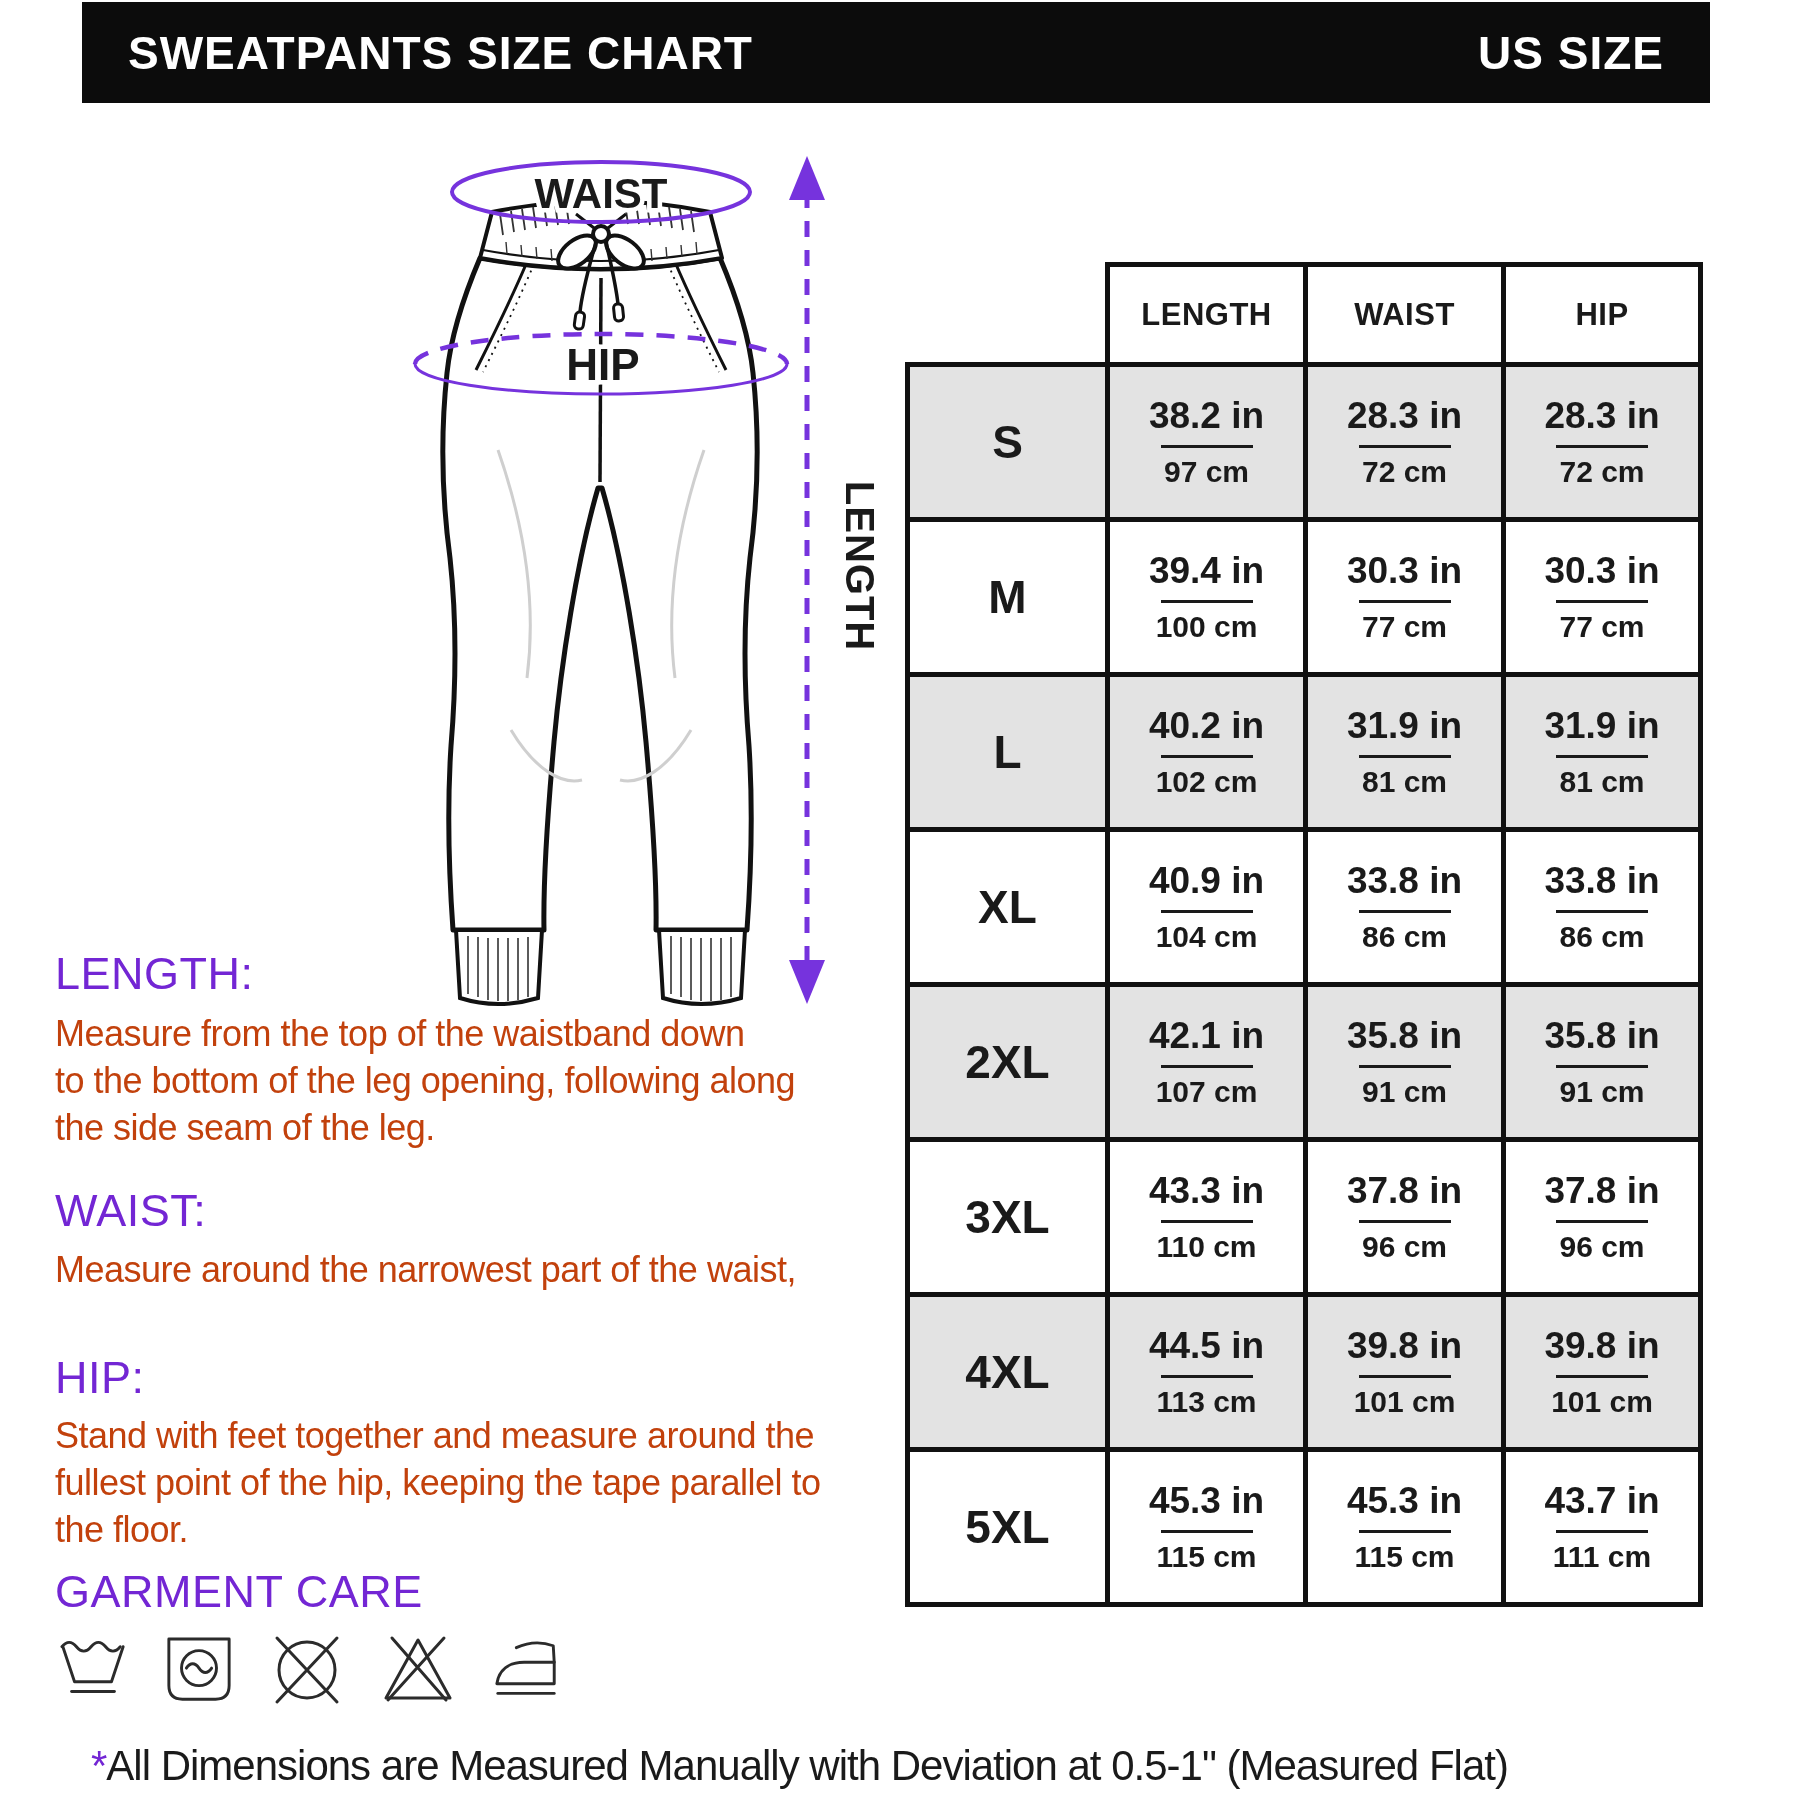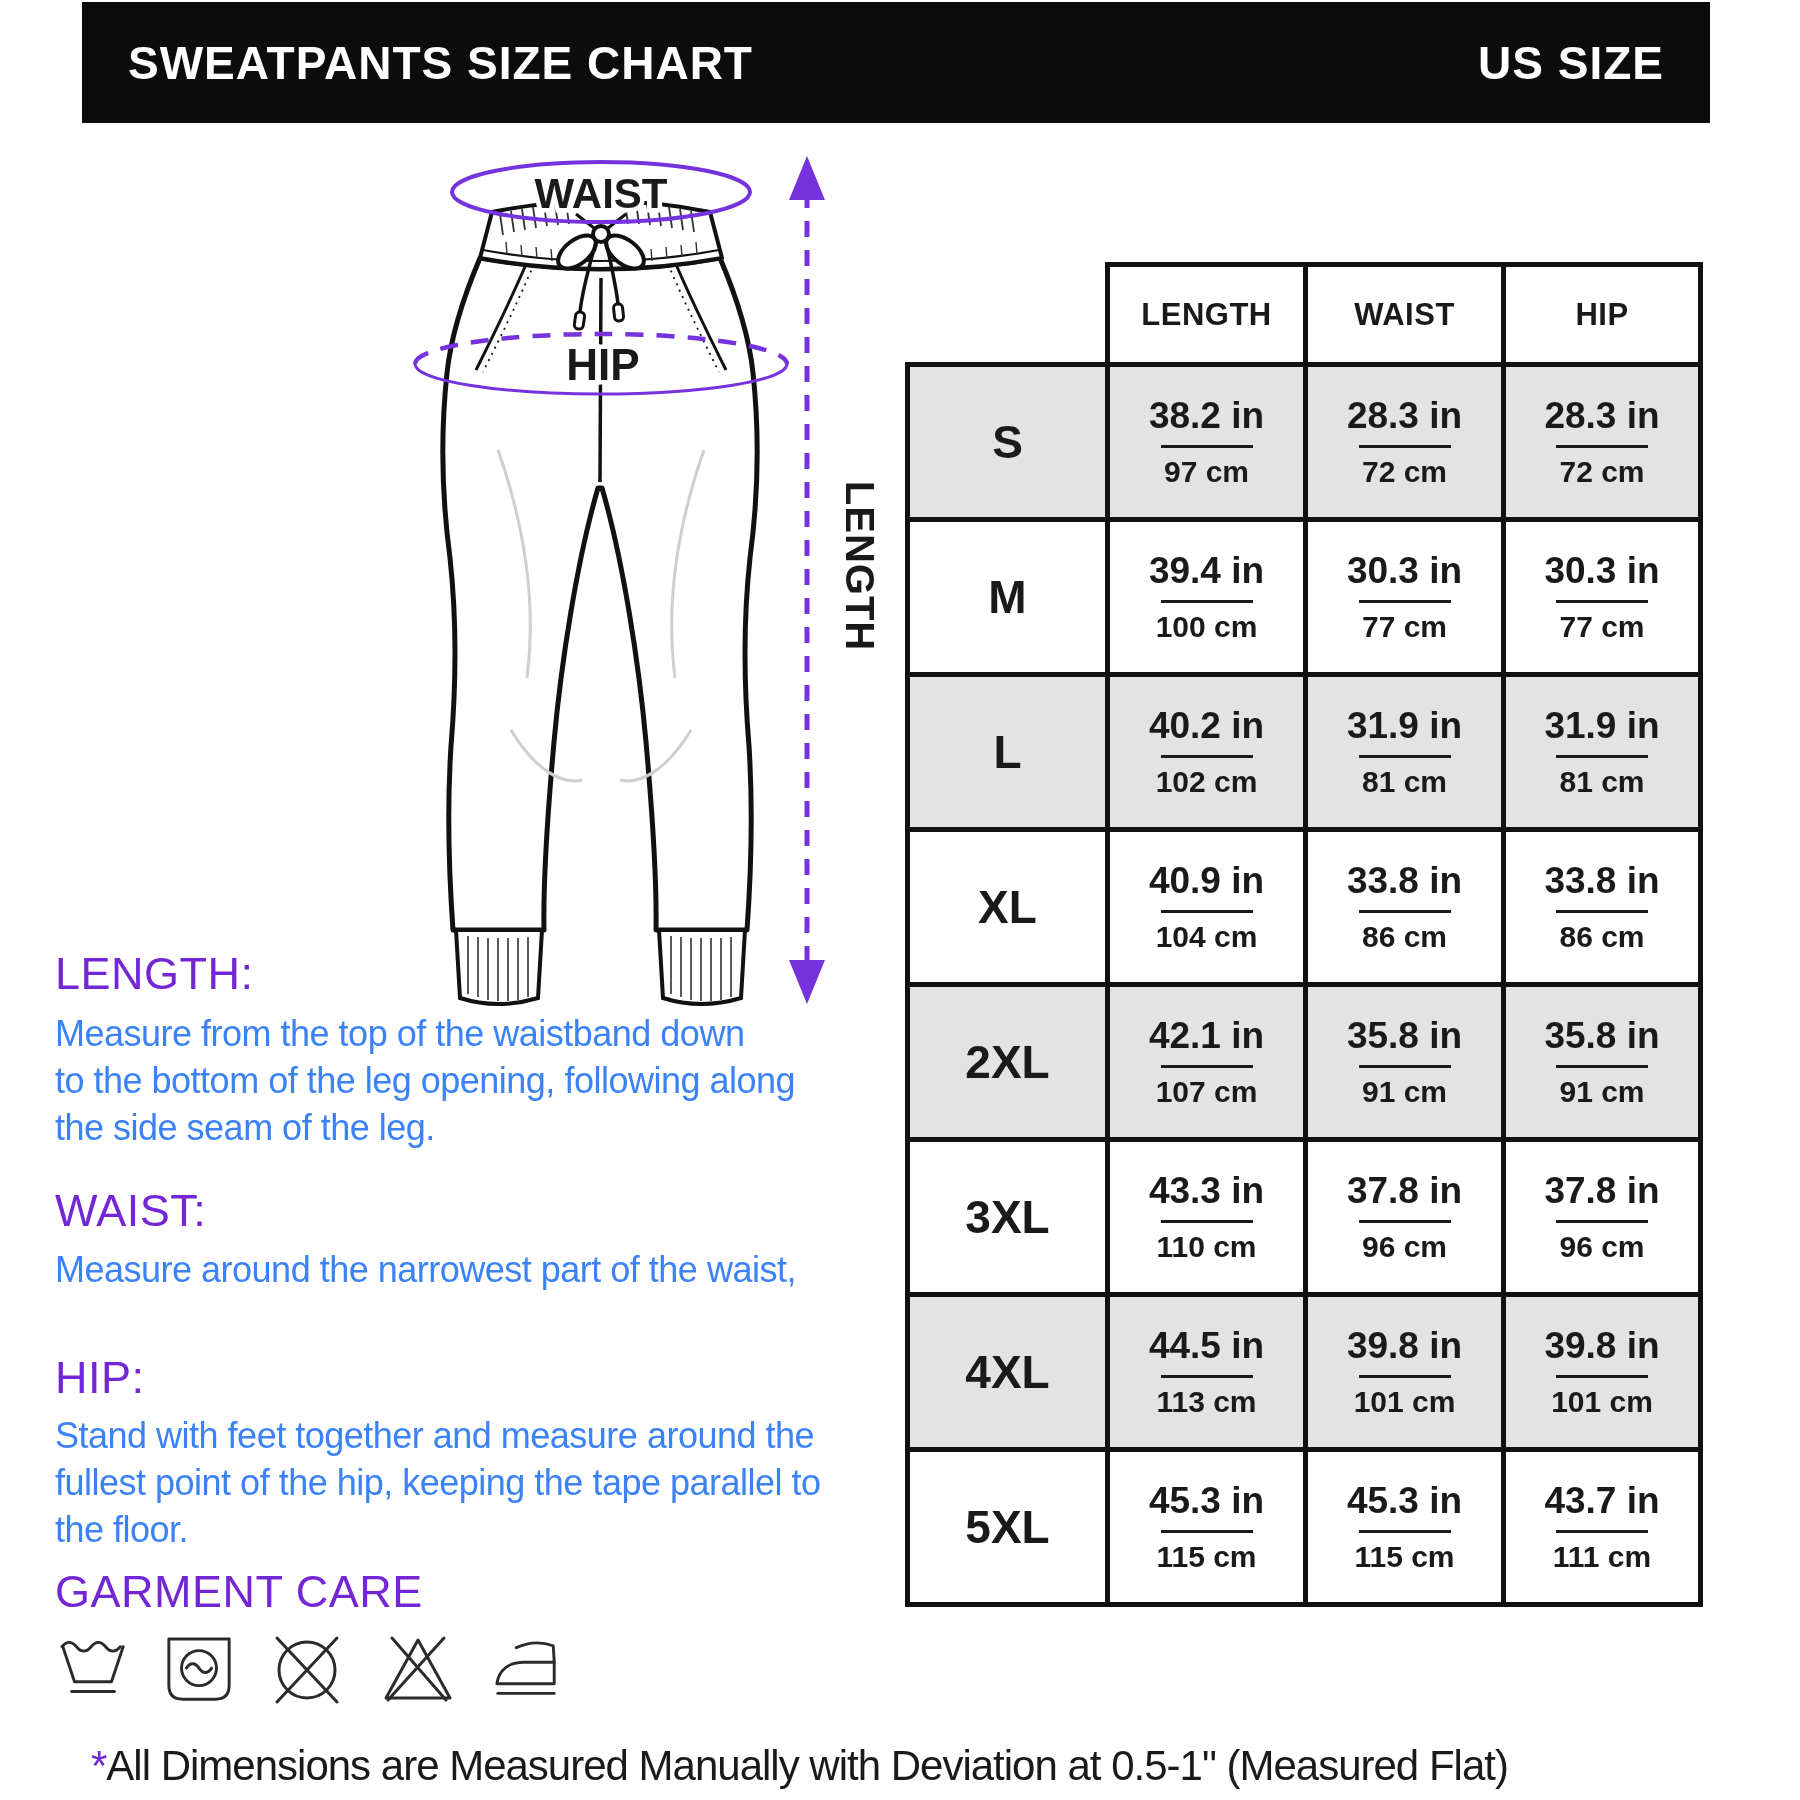--- a/index.html
+++ b/index.html
@@ -1,20 +1,20 @@
 <!DOCTYPE html>
 <html><head>
 <meta charset="utf-8">
 <style>
   html,body{margin:0;padding:0;background:#ffffff;}
   body{font-family:"Liberation Sans",sans-serif;color:#1a1a1a;}
   #canvas{position:relative;width:1800px;height:1800px;background:#ffffff;overflow:hidden;}
 
   
-  .hdr{position:absolute;left:82px;top:2px;width:1628px;height:121px;background:#0c0c0c;
+  .hdr{position:absolute;left:82px;top:2px;width:1628px;height:101px;background:#0c0c0c;
        display:flex;align-items:center;justify-content:space-between;
        padding:0 46px;box-sizing:border-box;}
   .hdr .t{color:#ffffff;font-size:46px;font-weight:bold;letter-spacing:1px;white-space:nowrap;}
 
   
   table.sizes{position:absolute;left:905px;top:262px;border-collapse:collapse;table-layout:fixed;}
   table.sizes th,table.sizes td{border:5px solid #111111;text-align:center;vertical-align:middle;
        padding:0;background:#ffffff;}
   table.sizes td.blank{border:none;background:#ffffff;}
   table.sizes th.colh{height:95px;font-size:31px;font-weight:bold;letter-spacing:0.5px;}
@@ -22,21 +22,21 @@
   table.sizes td.m{height:150px;}
   table.sizes tr.stripe th,table.sizes tr.stripe td{background:#e3e3e3;}
   .in{font-size:37px;font-weight:bold;line-height:1.1;}
   .rule{width:92px;border-top:3px solid #1a1a1a;margin:9px auto 7px auto;}
   .cm{font-size:30px;line-height:1.1;font-weight:bold;}
 
   
   .sec-h{position:absolute;left:55px;font-size:45px;font-weight:normal;color:#7326d4;
          letter-spacing:0.5px;white-space:nowrap;}
   .sec-b{position:absolute;left:55px;font-size:36px;line-height:47px;letter-spacing:-0.5px;
-         color:#3b82f6;}
+         color:#c2410c;}
   .sec-b div{white-space:nowrap;}
 
   
   .care-row{position:absolute;left:58px;top:1630px;display:flex;gap:36px;align-items:flex-start;}
   .care-row svg{display:block;}
   .care-row path,.care-row circle,.care-row rect{fill:none;stroke:#2b2b2b;stroke-width:3;
          stroke-linecap:round;stroke-linejoin:round;}
 
   
   .foot{position:absolute;left:55px;top:1742px;font-size:42px;letter-spacing:-1px;white-space:nowrap;margin-left:36px;}

